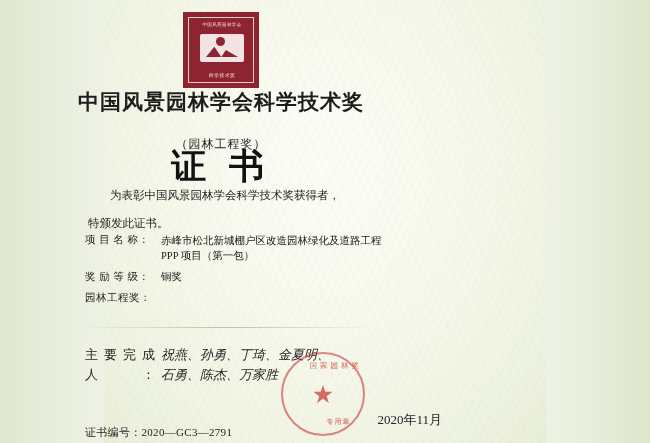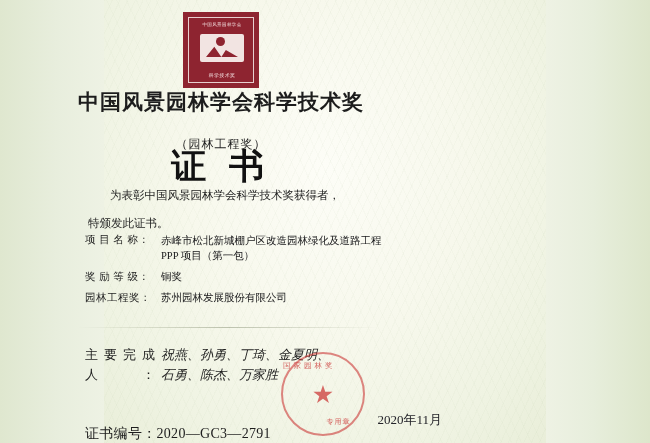--- a/index.html
+++ b/index.html
@@ -266,21 +266,21 @@
     top: 50%;
     transform: translate(-50%, -50%);
     font-size: 25px;
     color: rgba(200, 40, 40, 0.8);
     line-height: 1;
   }
   .seal-top {
     position: absolute;
     left: 0; top: 7px;
     width: 79px;
-    text-align: left;
+    text-align: right;
     font-size: 7.5px;
     letter-spacing: 3px;
     color: rgba(200, 40, 40, 0.85);
   }
   .seal-bottom {
     position: absolute;
     left: 16px; bottom: 7px;
     width: 79px;
     text-align: center;
     font-size: 7px;
@@ -297,21 +297,21 @@
     text-align: right;
     font-size: 13px;
     color: #24242a;
     z-index: 4;
   }
   
   .cert-no {
     position: absolute;
     top: 425px;
     left: 85px;
-    font-size: 14px;
+    font-size: 11px;
     color: #1d1d1d;
     letter-spacing: 0.3px;
     z-index: 7;
   }
 </style>
 </head>
 <body>
 
 <div class="page">
 
@@ -349,21 +349,20 @@
         </span>
       </div>
 
       <div class="field-row">
         <span class="field-label">奖 励 等 级：</span>
         <span class="field-value">铜奖</span>
       </div>
 
       <div class="field-row">
         <span class="field-label">园林工程奖：</span>
-        <span class="field-value">苏州园林发展股份有限公司</span>
       </div>
 
     </div>
 
     <div class="divider"></div>
 
     <div class="authors">
       <span class="authors-label">主要完成人：</span>
       <span class="authors-names">
         <span>祝燕、孙勇、丁琦、金夏明、</span><br>

